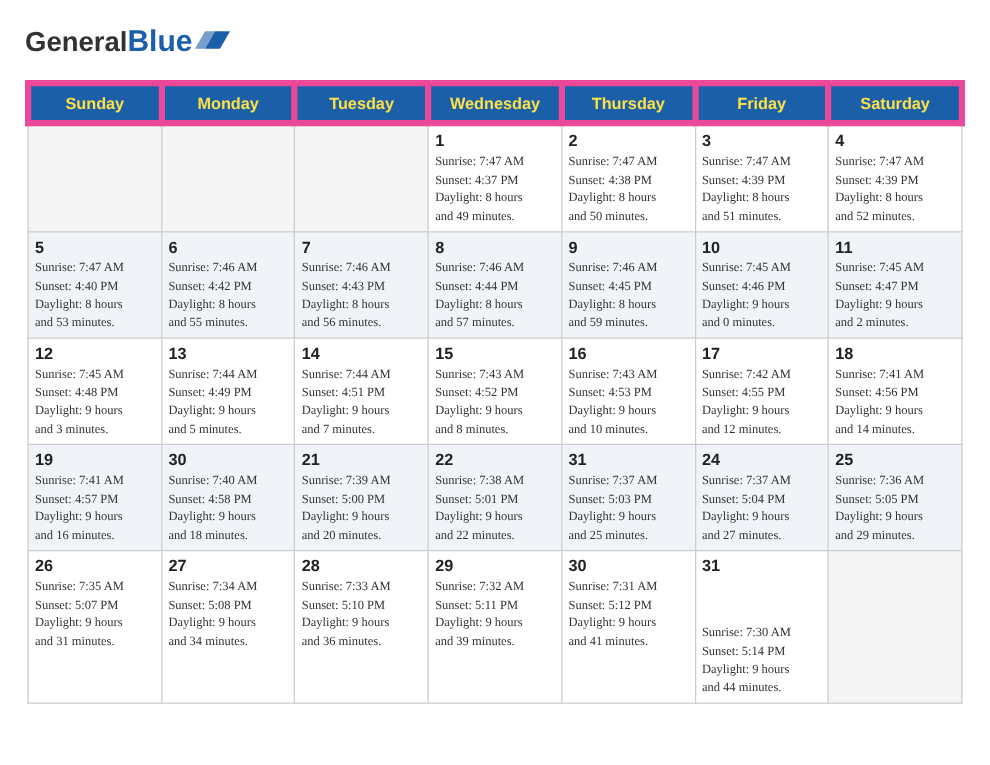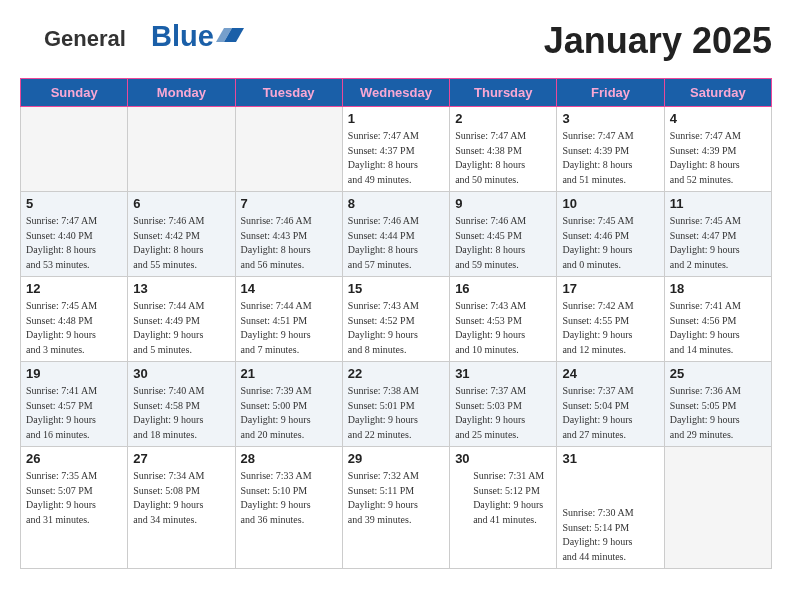--- a/index.html
+++ b/index.html
@@ -37,25 +37,25 @@
       font-size: 16px;
       color: #444;
     }
     .calendar {
       width: 100%;
       border-collapse: collapse;
       border: 1px solid #ccc;
     }
     .calendar th {
       background-color: #1a5fa8;
-      color: #f9a8d4;
+      color: #fde047;
       text-align: center;
       padding: 6px 4px;
       font-size: 13px;
-      border: 1px solid #ec4899;
+      border: 5px solid #ec4899;
     }
     .calendar td {
       vertical-align: top;
       border: 1px solid #ccc;
       padding: 4px 5px;
       width: calc(100% / 7);
       min-height: 80px;
       background: #fff;
       font-size: 11px;
       color: #333;
@@ -79,30 +79,29 @@
       background: #f0f4f8;
     }
   </style>
 </head>
 <body>
 
 <div class="header">
   <div class="logo">
     <div style="display:flex;align-items:center;">
       <span class="logo-text">
-        <span style="color:#333;font-weight:bold;font-size:22px;margin-left:24px;">General</span><span style="color:#1a5fa8;font-weight:bold;font-size:29px;margin-left:25px;">Blue</span>
+        <span style="color:#333;font-weight:bold;font-size:22px;">General</span><span style="color:#1a5fa8;font-weight:bold;font-size:24px;">Blue</span>
       </span>
       <svg width="28" height="22" viewBox="0 0 28 22" style="margin-left:2px;margin-top:-4px;">
         <polygon points="8,18 20,18 28,4 16,4" fill="#1a5fa8"></polygon>
         <polygon points="0,18 8,18 16,4 8,4" fill="#1a5fa8" opacity="0.6"></polygon>
       </svg>
     </div>
   </div>
   <div class="title-section">
-    <div class="calendar-title">January 2025</div>
   </div>
 </div>
 
 <table class="calendar">
   <thead>
     <tr>
     <th>Sunday</th>
         <th>Monday</th>
         <th>Tuesday</th>
         <th>Wednesday</th>
@@ -322,21 +321,21 @@
         </td>
         <td>
           <div class="day-number">29</div>
           <div class="day-info" style="white-space: pre-line;">Sunrise: 7:32 AM
 Sunset: 5:11 PM
 Daylight: 9 hours
 and 39 minutes.</div>
         </td>
         <td>
           <div class="day-number">30</div>
-          <div class="day-info" style="white-space: pre-line; margin-left: 18px;">Sunrise: 7:31 AM
+          <div class="day-info" style="white-space: pre-line;">Sunrise: 7:31 AM
 Sunset: 5:12 PM
 Daylight: 9 hours
 and 41 minutes.</div>
         </td>
         <td>
           <div class="day-number">31</div>
           <div class="day-info" style="white-space: pre-line; margin-top: 40px;">Sunrise: 7:30 AM
 Sunset: 5:14 PM
 Daylight: 9 hours
 and 44 minutes.</div>

